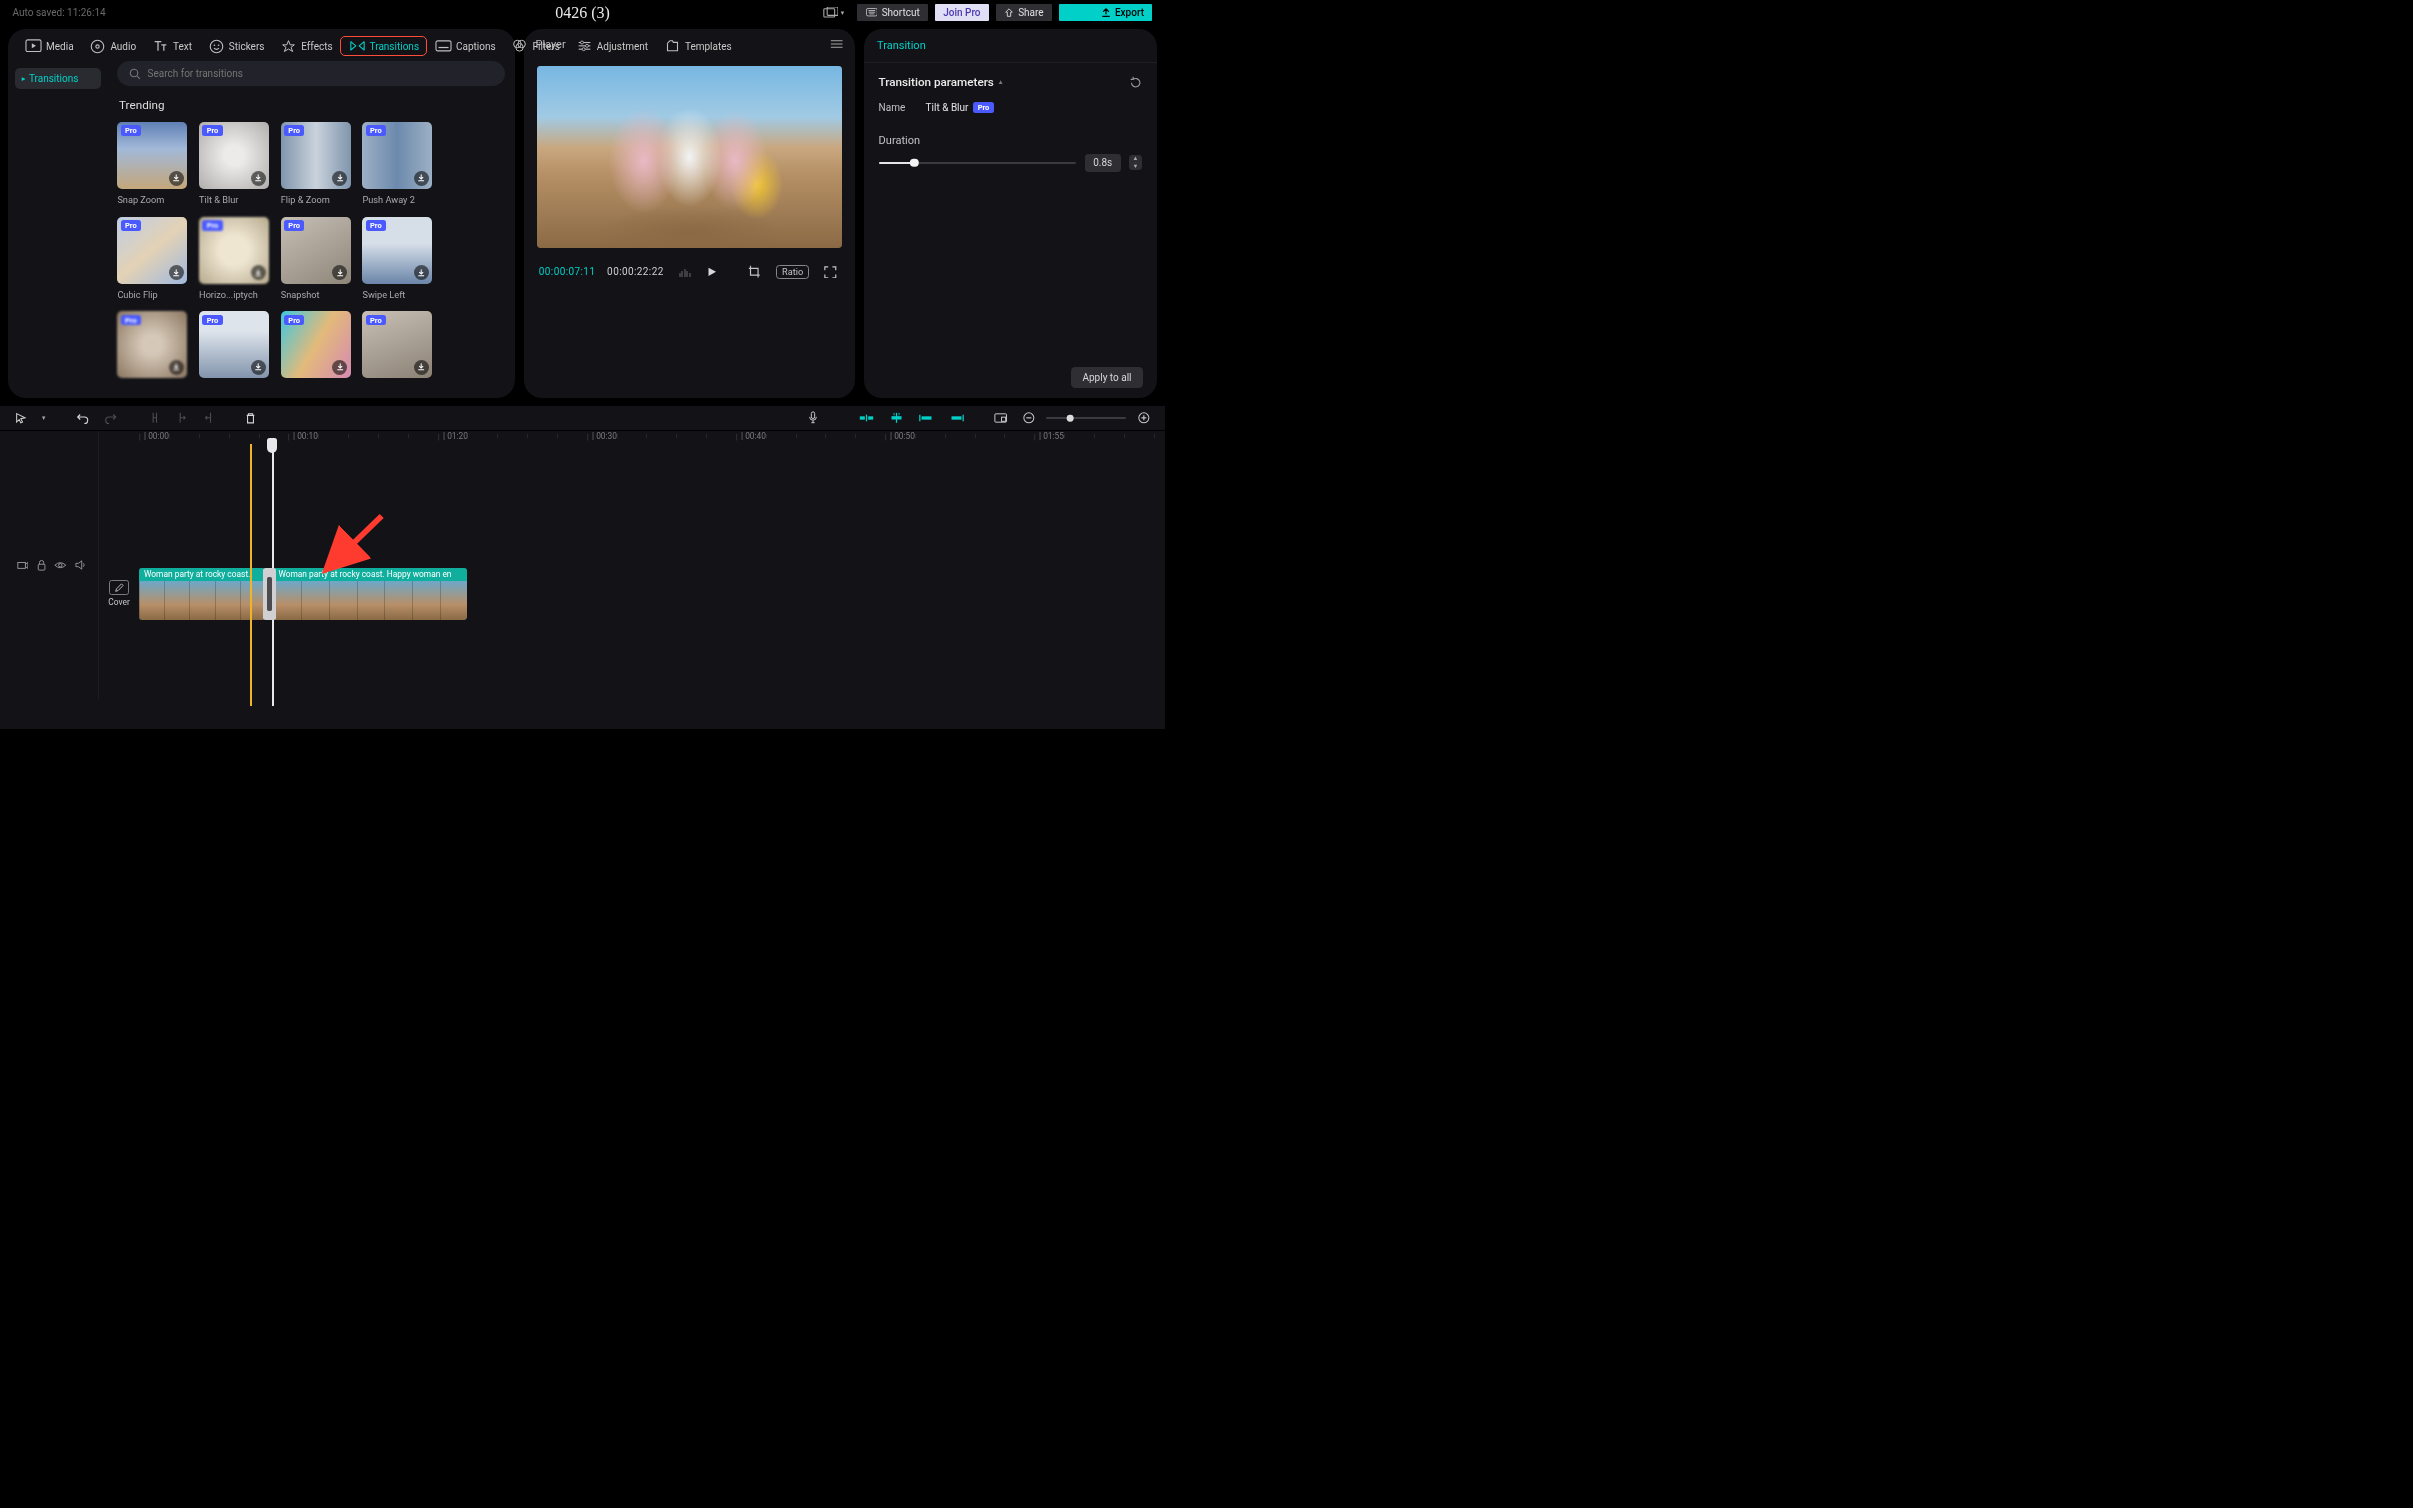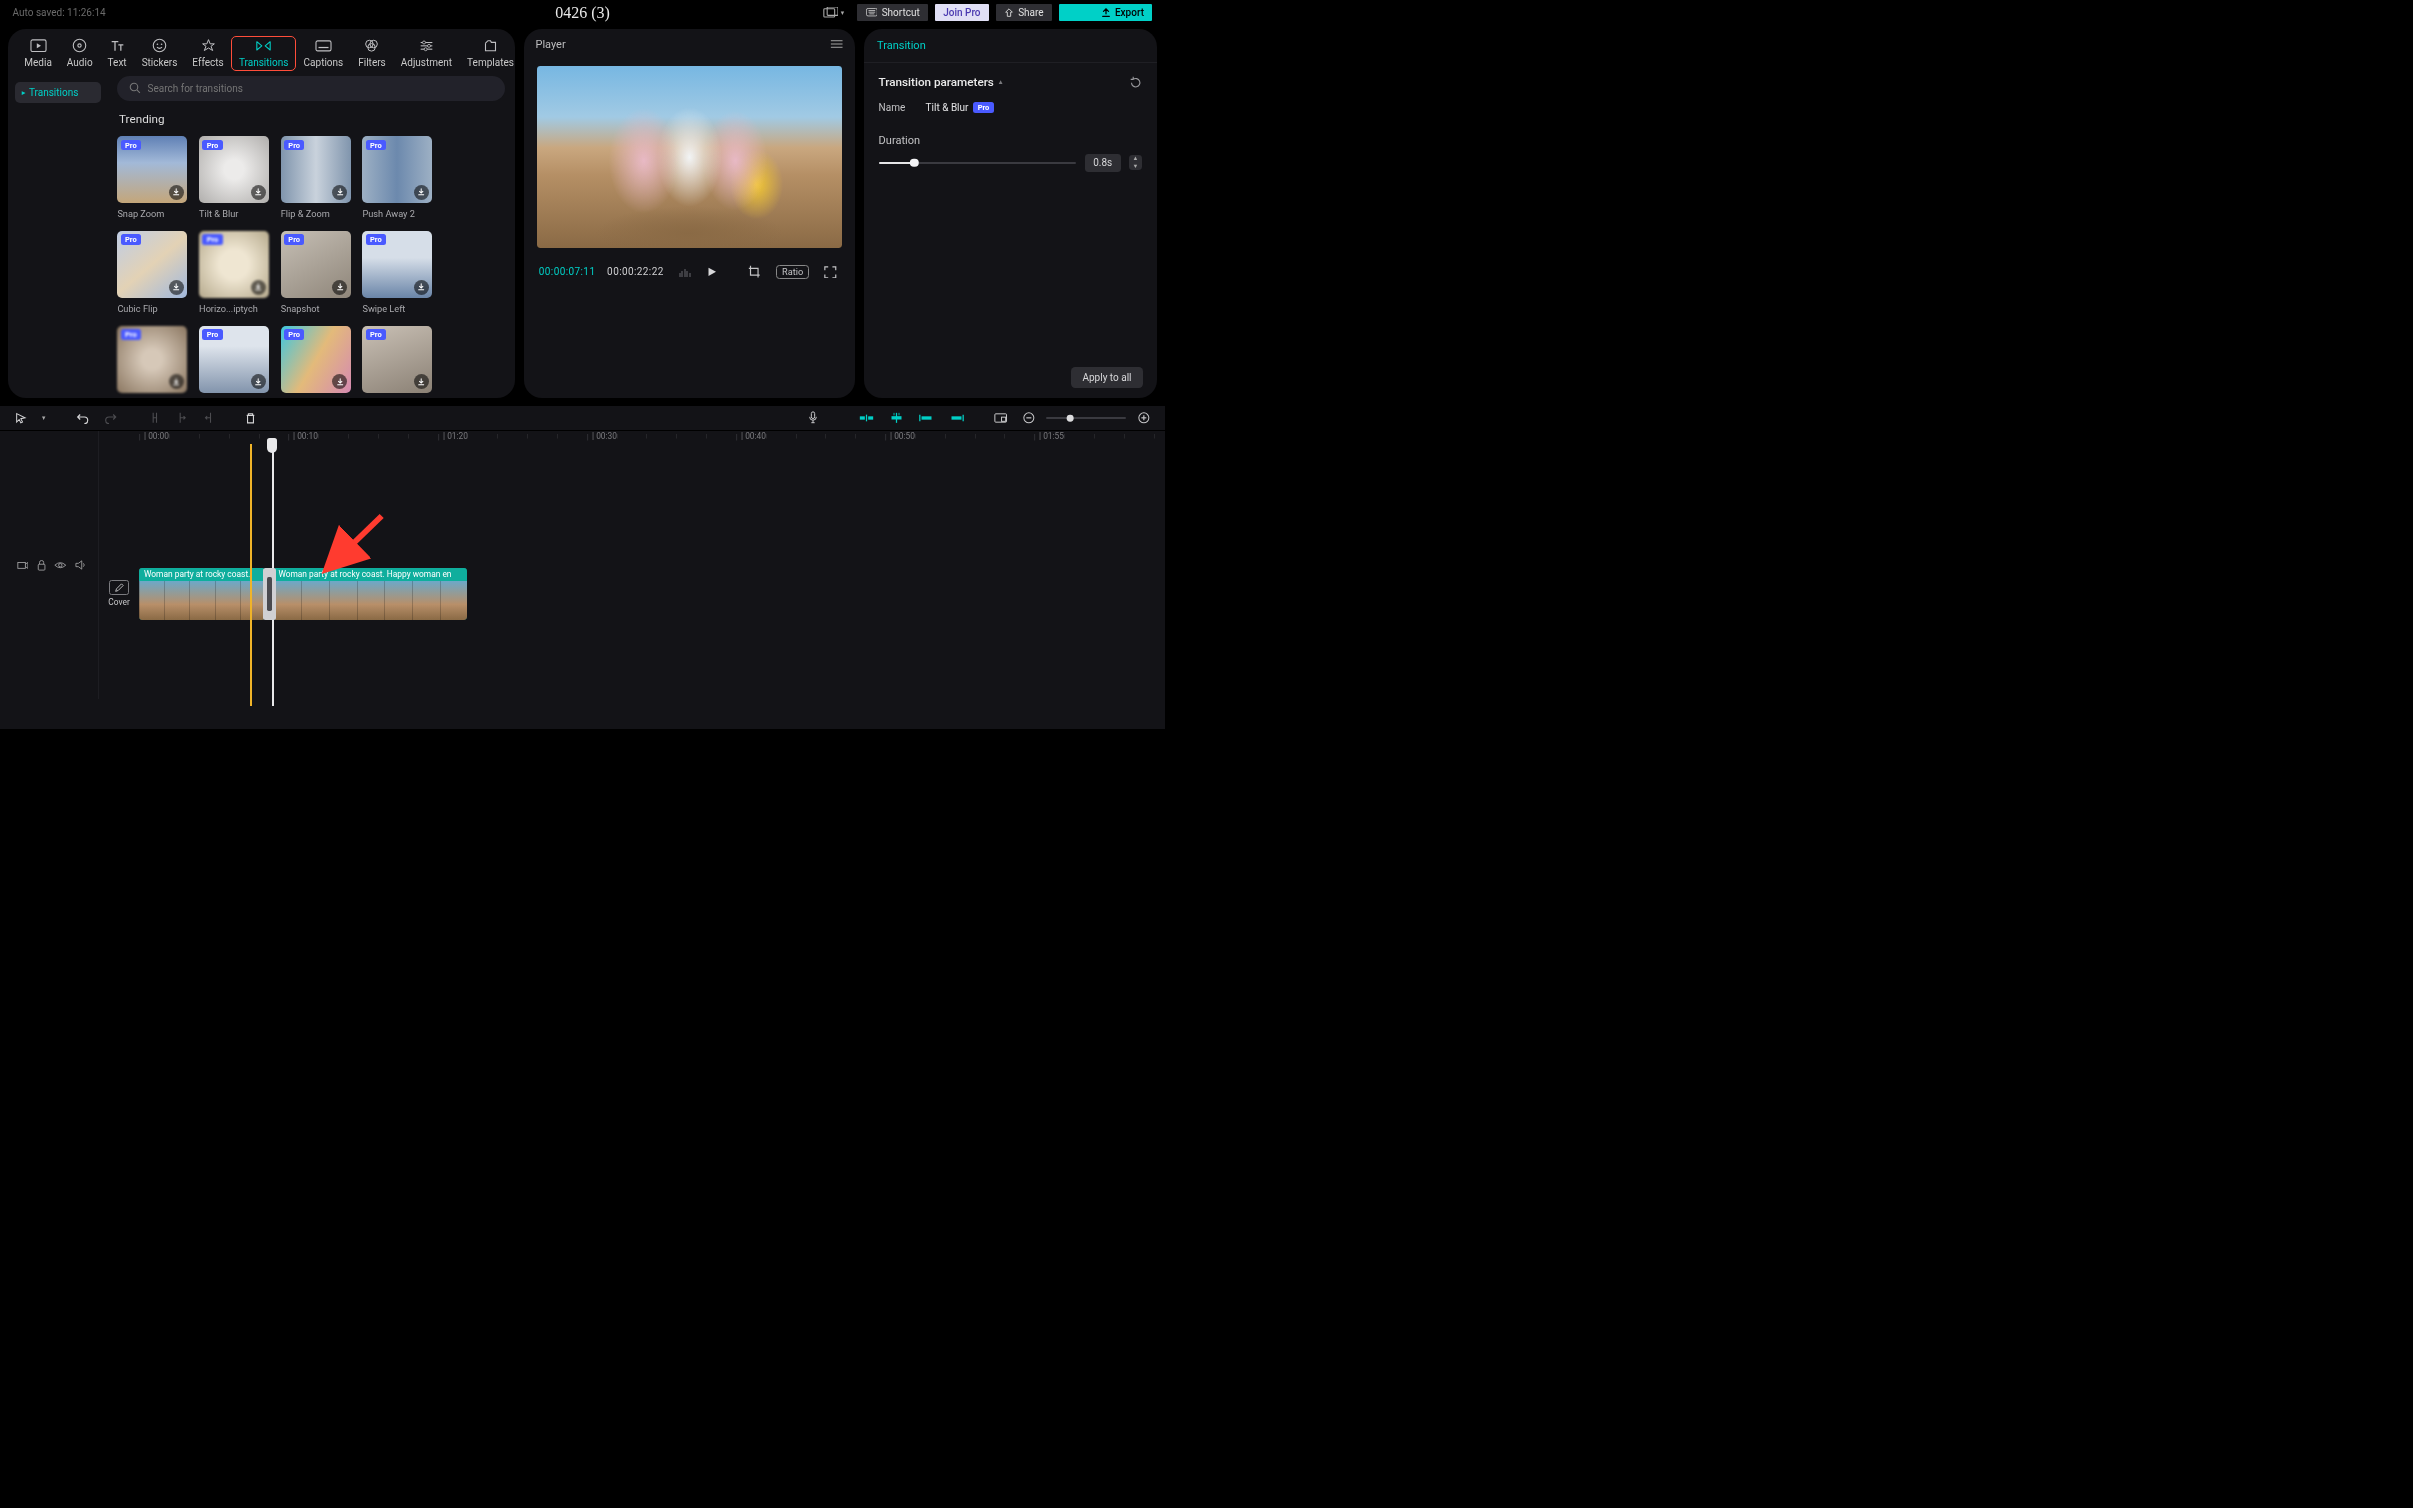--- a/index.html
+++ b/index.html
@@ -16,21 +16,21 @@
 .top-btn.export { background: #00d0c7; color: #000; font-weight: 500; padding-left: 42px; }
 .ratio-icon { color: #aaa; padding: 3.4px 6.7px; cursor: pointer; display:flex; align-items:center; gap:2.5px;}
 
 
 .main-row { display: flex; gap: 8.4px; padding: 4.2px 8.4px; height: 377px; }
 .panel { background: #131317; border-radius: 18px; display: flex; flex-direction: column; }
 
 
 .lib-panel { width: 507px; }
 .lib-tabs { display: flex; padding: 6.7px 8.4px 5px; gap: 0; }
-.lib-tab { display: flex; flex-direction: column; align-items: center; gap: 3.4px; padding: 2.5px 7.5px; color: #c8c8c8; font-size: 10px; cursor: pointer; position: relative; }
+.lib-tab { display: flex; flex-direction: row; align-items: center; gap: 3.4px; padding: 2.5px 7.5px; color: #c8c8c8; font-size: 10px; cursor: pointer; position: relative; }
 .lib-tab .ticon { width: 18.4px; height: 15px; display: flex; align-items: center; justify-content: center; color: #bfbfc2;}
 .lib-tab.active { color: #00d0c7; border: 1.7px solid #ff4d3a; border-radius: 5px; padding:1.7px 6.7px;}
 .lib-tab.active .ticon { color: #00d0c7;}
 .lib-body { display: flex; flex: 1; min-height: 0; }
 .lib-side { width: 99px; padding: 6.7px; }
 .side-item { display: flex; align-items: center; gap: 3.4px; padding: 5px 6.7px; border-radius: 5px; background: #2a2a31; color: #00d0c7; font-size: 10px; }
 .side-item::before { content: "▸"; font-size: 7.5px; }
 .lib-content { flex: 1; padding: 0 10px 8.4px; overflow: hidden; }
 .search-wrap { background: #22222a; border-radius: 17px; padding: 6.7px 11.7px; display: flex; align-items: center; gap: 6.7px; margin-bottom: 11.7px; }
 .search-wrap input { background: transparent; border: none; outline: none; color: #ccc; font-size: 10px; flex: 1; }

